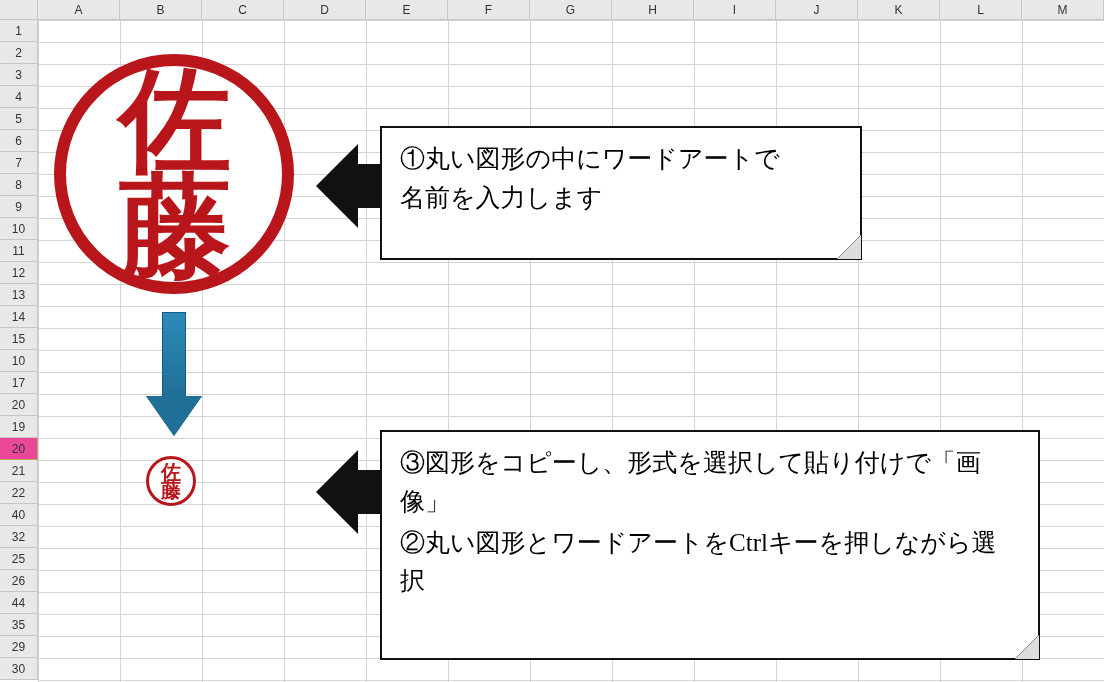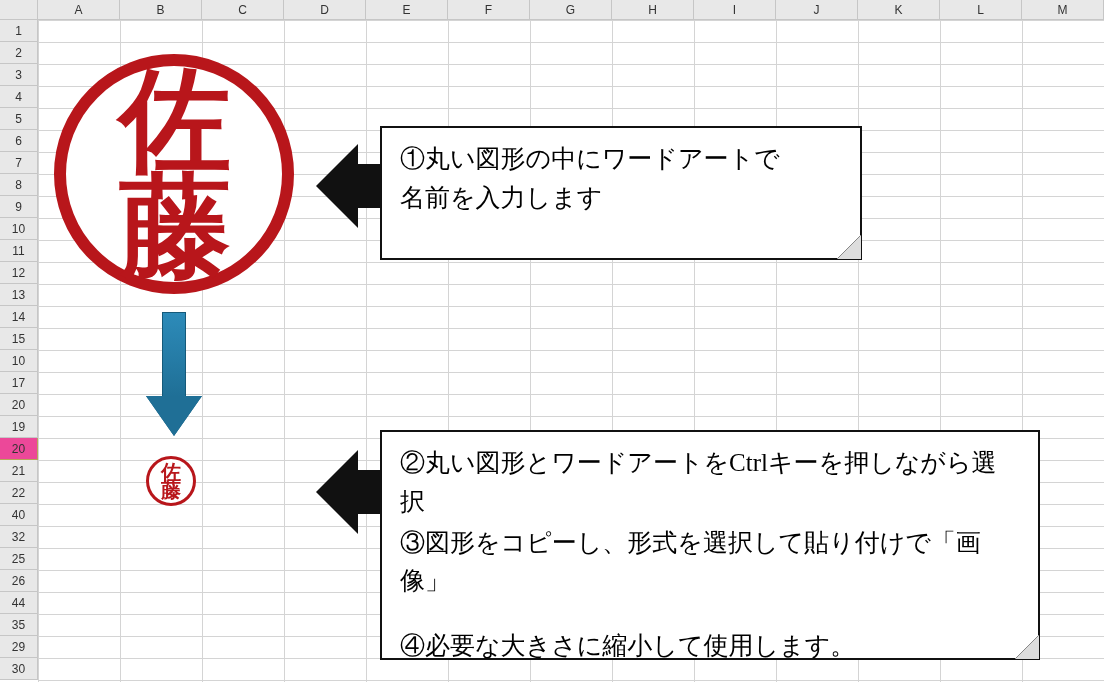--- a/index.html
+++ b/index.html
@@ -147,20 +147,19 @@
       <div class="shaft"></div>
   </div>
 
   <div class="callout c1">
     <div>①丸い図形の中にワードアートで</div>
     <div>名前を入力します</div>
   </div>
 
   <div class="callout c2">
     <div class="lines">
+      <div>③図形をコピーし、形式を選択して貼り付けで「画像」</div>
       <div>②丸い図形とワードアートをCtrlキーを押しながら選択</div>
-      <div>③図形をコピーし、形式を選択して貼り付けで「画像」</div>
       <div class="gap"></div>
-      <div>④必要な大きさに縮小して使用します。</div>
     </div>
   </div>
 
 </div>
 
 </body></html>

